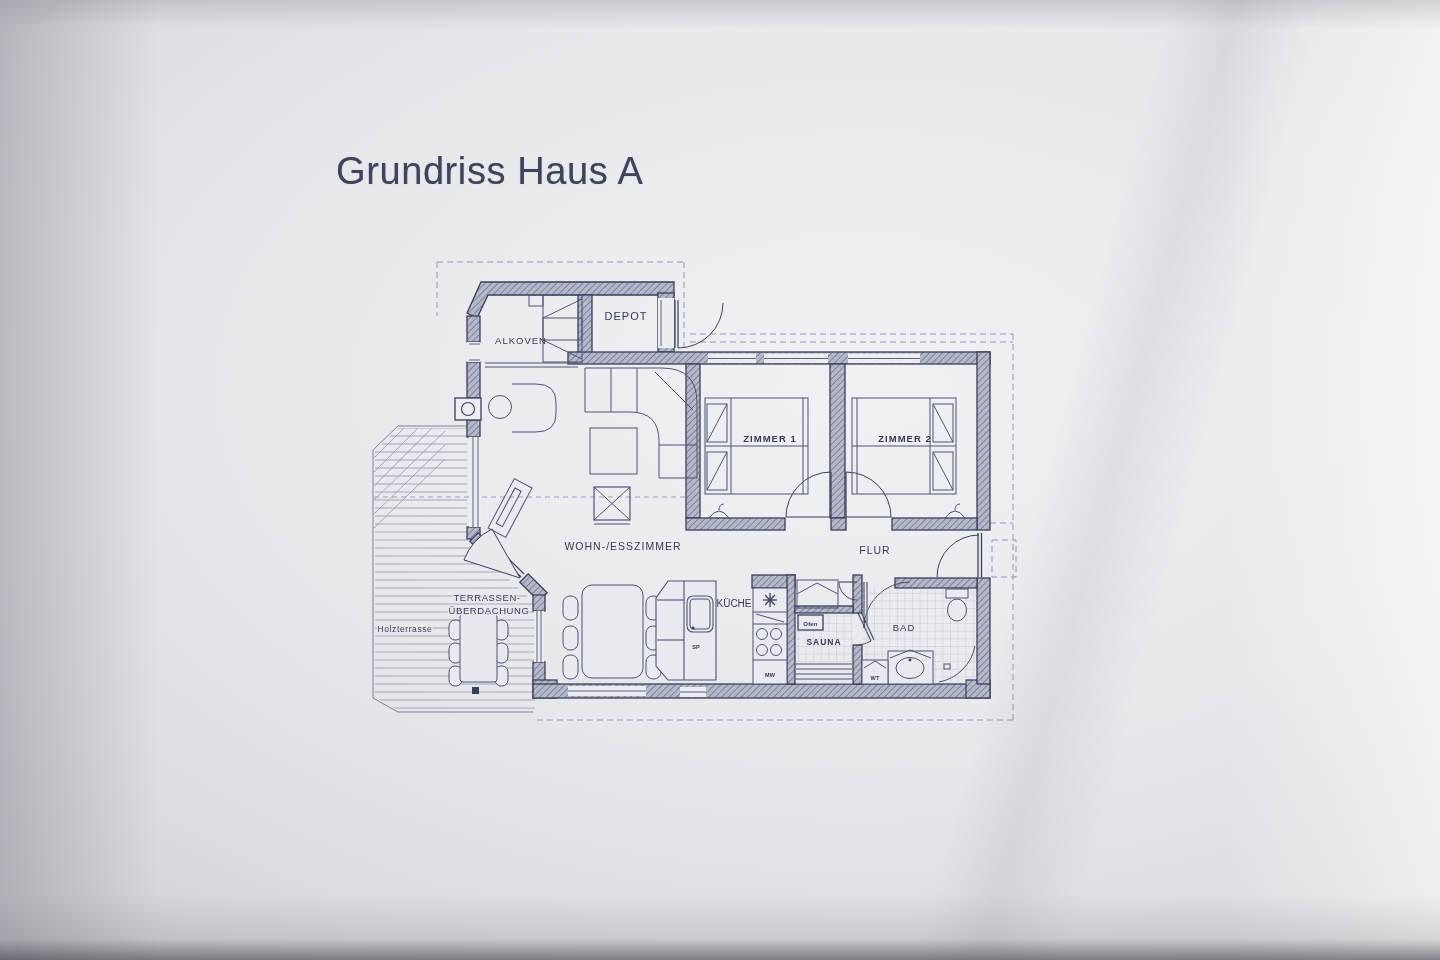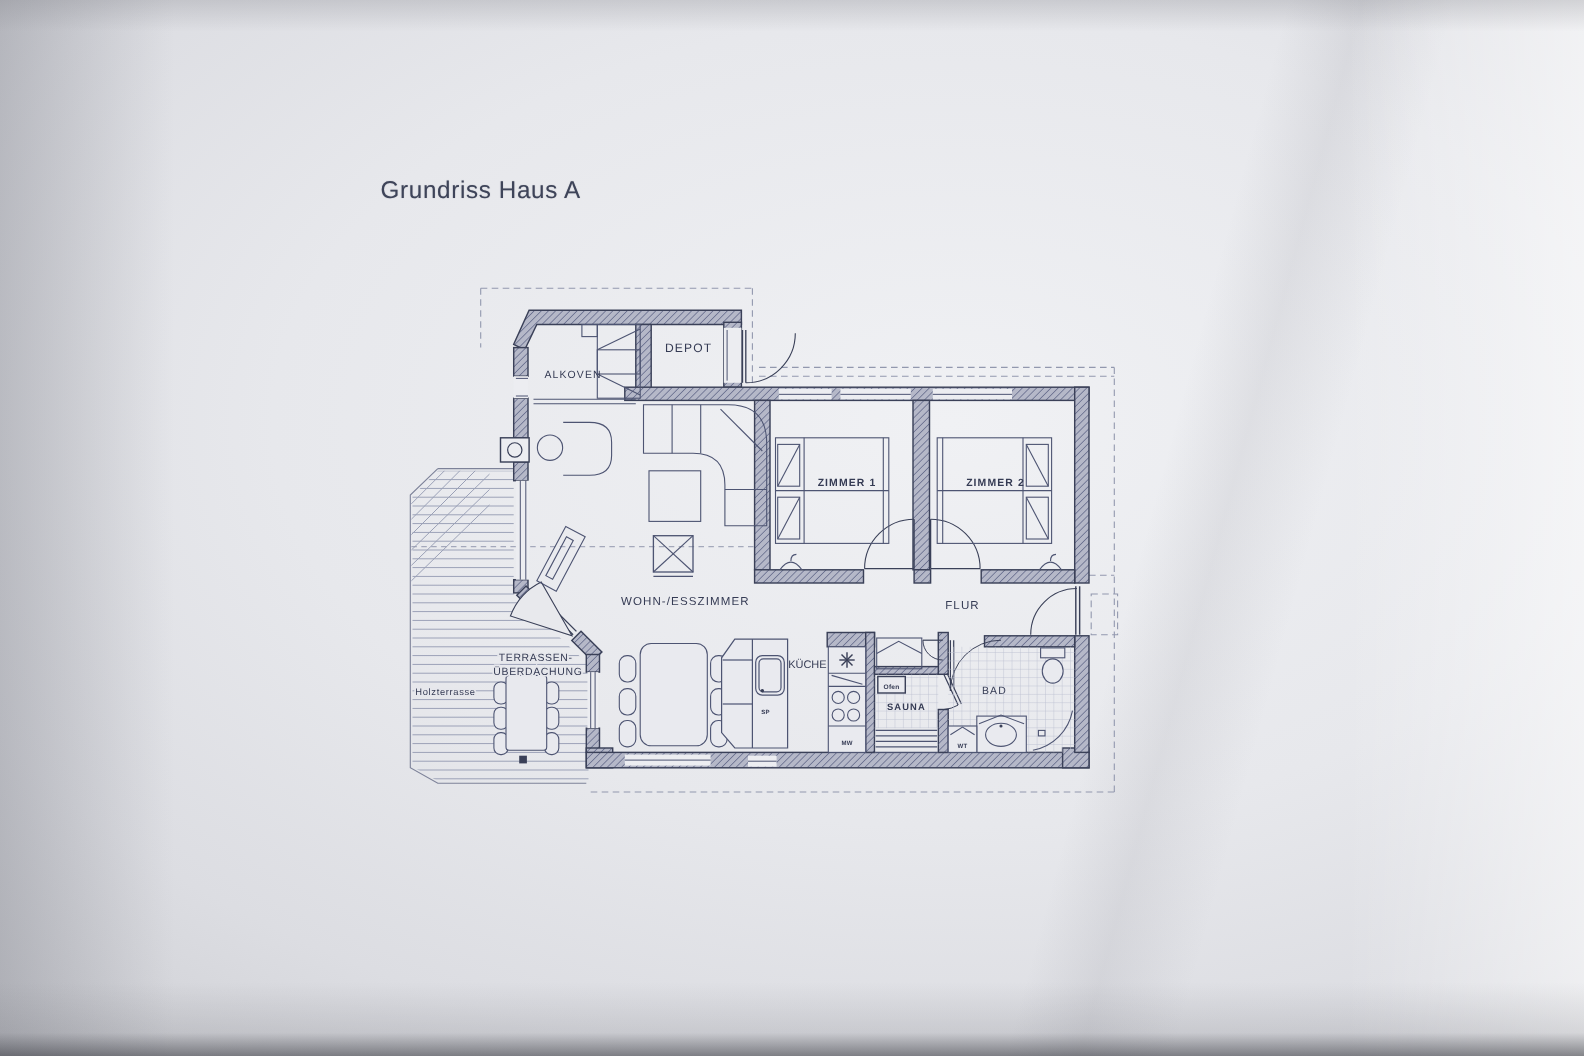--- a/index.html
+++ b/index.html
@@ -9,22 +9,22 @@
     background-color:#e2e3e7;
     background-image:
       linear-gradient(180deg, rgba(130,131,138,0.28) 0%, rgba(0,0,0,0) 3%),
       linear-gradient(0deg, rgba(62,63,70,0.60) 0%, rgba(120,121,128,0.20) 2.2%, rgba(0,0,0,0) 7%),
       linear-gradient(90deg, rgba(105,107,117,0.32) 0%, rgba(0,0,0,0) 11%),
       linear-gradient(270deg, rgba(255,255,255,0.55) 0%, rgba(0,0,0,0) 15%),
       linear-gradient(105deg, rgba(0,0,0,0) 69%, rgba(100,100,112,0.10) 73%, rgba(0,0,0,0) 78%),
       radial-gradient(95% 85% at 60% 40%, #f0f1f4 0%, #e7e8ec 45%, #dcdde2 72%, #c9cacf 100%);
   }
   .title{
-    position:absolute;left:332px;top:146px;margin:14px;
-    font-size:22px;font-weight:400;letter-spacing:0.6px;
+    position:absolute;left:332px;top:146px;margin:4px;
+    font-size:38px;font-weight:400;letter-spacing:0.6px;
     color:#3e4459;text-shadow:0 0 1px rgba(62,68,89,0.35);
   }
   svg.plan{position:absolute;left:0;top:0;}
   svg text{font-family:"Liberation Sans", sans-serif;fill:#353b54;}
   .lbl{letter-spacing:1px;}
   .lbl-halo{paint-order:stroke;stroke:#e6e7ec;stroke-width:3px;letter-spacing:0.6px;}
   .tiny{font-weight:bold;letter-spacing:0.2px;}
 </style>
 </head>
 <body>

